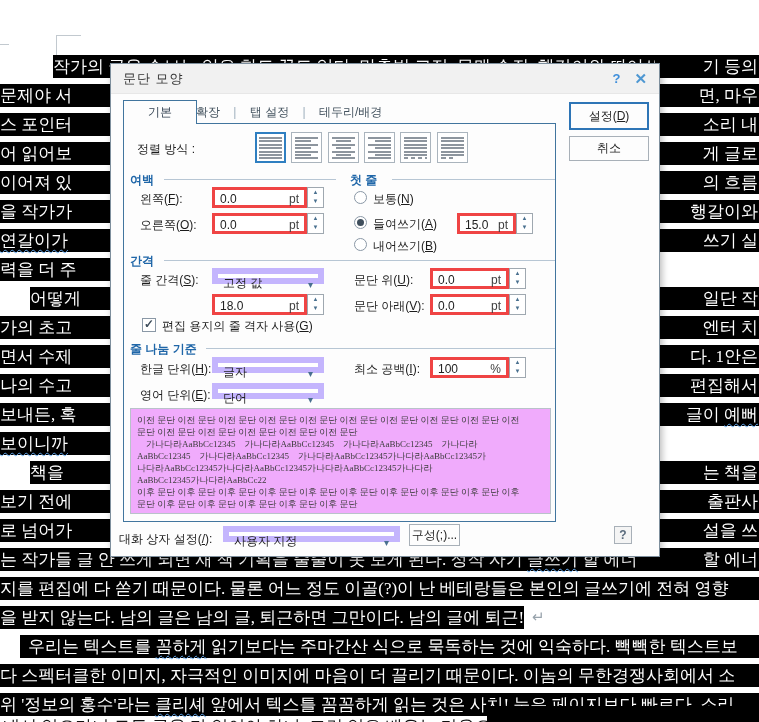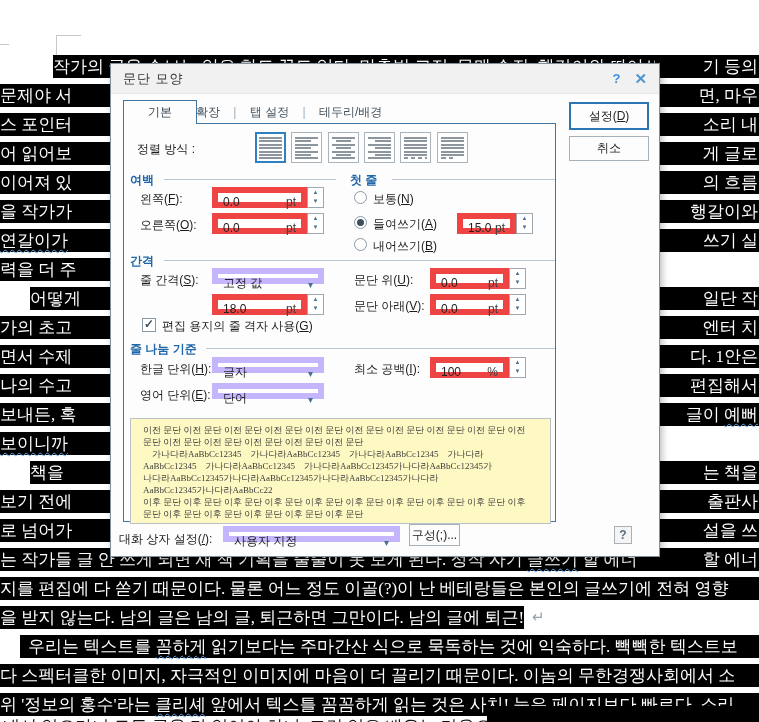--- a/index.html
+++ b/index.html
@@ -39,21 +39,21 @@
   
   .btn{position:absolute;background:#fdfdfd;text-align:center;box-sizing:border-box;cursor:default;}
   .btn-ok{left:458px;top:38px;width:80px;height:28px;line-height:24px;border:2px solid #2e75b6;}
   .btn-cancel{left:458px;top:72px;width:80px;height:25px;line-height:23px;border:1px solid #a8b0b8;}
   
   .content{position:absolute;left:12px;top:59px;width:433px;height:399px;border:1px solid #41759e;
            background:#fdfdfd;box-sizing:border-box;}
   .lbl{position:absolute;white-space:nowrap;color:#1c1c1c;}
   .sec{position:absolute;white-space:nowrap;color:#1f66a8;font-weight:bold;}
   .rule{position:absolute;height:1px;background:#b7c6d4;}
-  .inp{position:absolute;height:21px;box-sizing:border-box;border:6px solid #ef4444;background:#fff;
+  .inp{position:absolute;height:21px;box-sizing:border-box;border:3px solid #ef4444;background:#fff;
        line-height:19px;padding:0 8px 0 5px;white-space:nowrap;}
   .inp .u{position:absolute;right:5px;top:0;color:#404040;}
   .dd{position:absolute;height:16px;box-sizing:border-box;border:6px solid #c4b5fd;background:#fff;
       line-height:19px;padding:0 18px 0 5px;white-space:nowrap;}
   .dd .arr{position:absolute;right:5px;top:1px;color:#49708f;font-size:10px;}
   .spin{position:absolute;width:17px;height:21px;box-sizing:border-box;border:1px solid #9fa8b0;
         background:#fff;text-align:center;cursor:default;}
   .spin b{display:block;height:9px;line-height:9px;font-size:6px;color:#49708f;font-weight:normal;}
   .radio{position:absolute;width:13px;height:13px;border:1px solid #8a98a6;border-radius:50%;background:#fff;box-sizing:border-box;}
   .radio.on::after{content:"";position:absolute;inset:2px;border-radius:50%;background:#3f4e5c;}
@@ -65,22 +65,22 @@
           background:#fff;margin-right:2px;padding:4px 3px;vertical-align:top;}
   .al-btn.on{border:2px solid #2f7fc1;padding:3px 2px;}
   .al-btn i{display:block;height:2px;background:#8d959e;margin-top:1.4px;}
   .al-btn i:first-child{margin-top:0;}
   .p-left i:nth-child(2n){width:70%;}
   .p-center i:nth-child(2n){width:66%;margin-left:auto;margin-right:auto;}
   .p-right i:nth-child(2n){width:70%;margin-left:auto;}
   .p-dist i:last-child{background:repeating-linear-gradient(90deg,#8d959e 0 4px,transparent 4px 7px);}
   .p-div i:last-child{width:55%;background:repeating-linear-gradient(90deg,#8d959e 0 5px,transparent 5px 8px);}
   
-  .preview{position:absolute;left:6px;top:294px;width:421px;height:106px;border:1px solid #b9c2ca;
-           background:#fef9c3;box-sizing:border-box;padding:5px 12px;overflow:hidden;}
+  .preview{position:absolute;left:6px;top:284px;width:421px;height:106px;border:1px solid #b9c2ca;
+           background:#f0abfc;box-sizing:border-box;padding:5px 6px;overflow:hidden;}
   .preview div{font-family:"Liberation Serif",serif;font-size:9px;line-height:12px;color:#3c3c3c;white-space:pre;}
   
   .cfg-btn{left:298px;top:460px;width:51px;height:22px;line-height:20px;border:1px solid #a8b0b8;}
   .help-btn{left:503px;top:462px;width:18px;height:18px;line-height:16px;border:1px solid #a8b0b8;
             background:#f4f4f4;color:#5a6b7d;font-weight:bold;}
 </style>
 </head>
 <body>
 
 <div class="stage">

